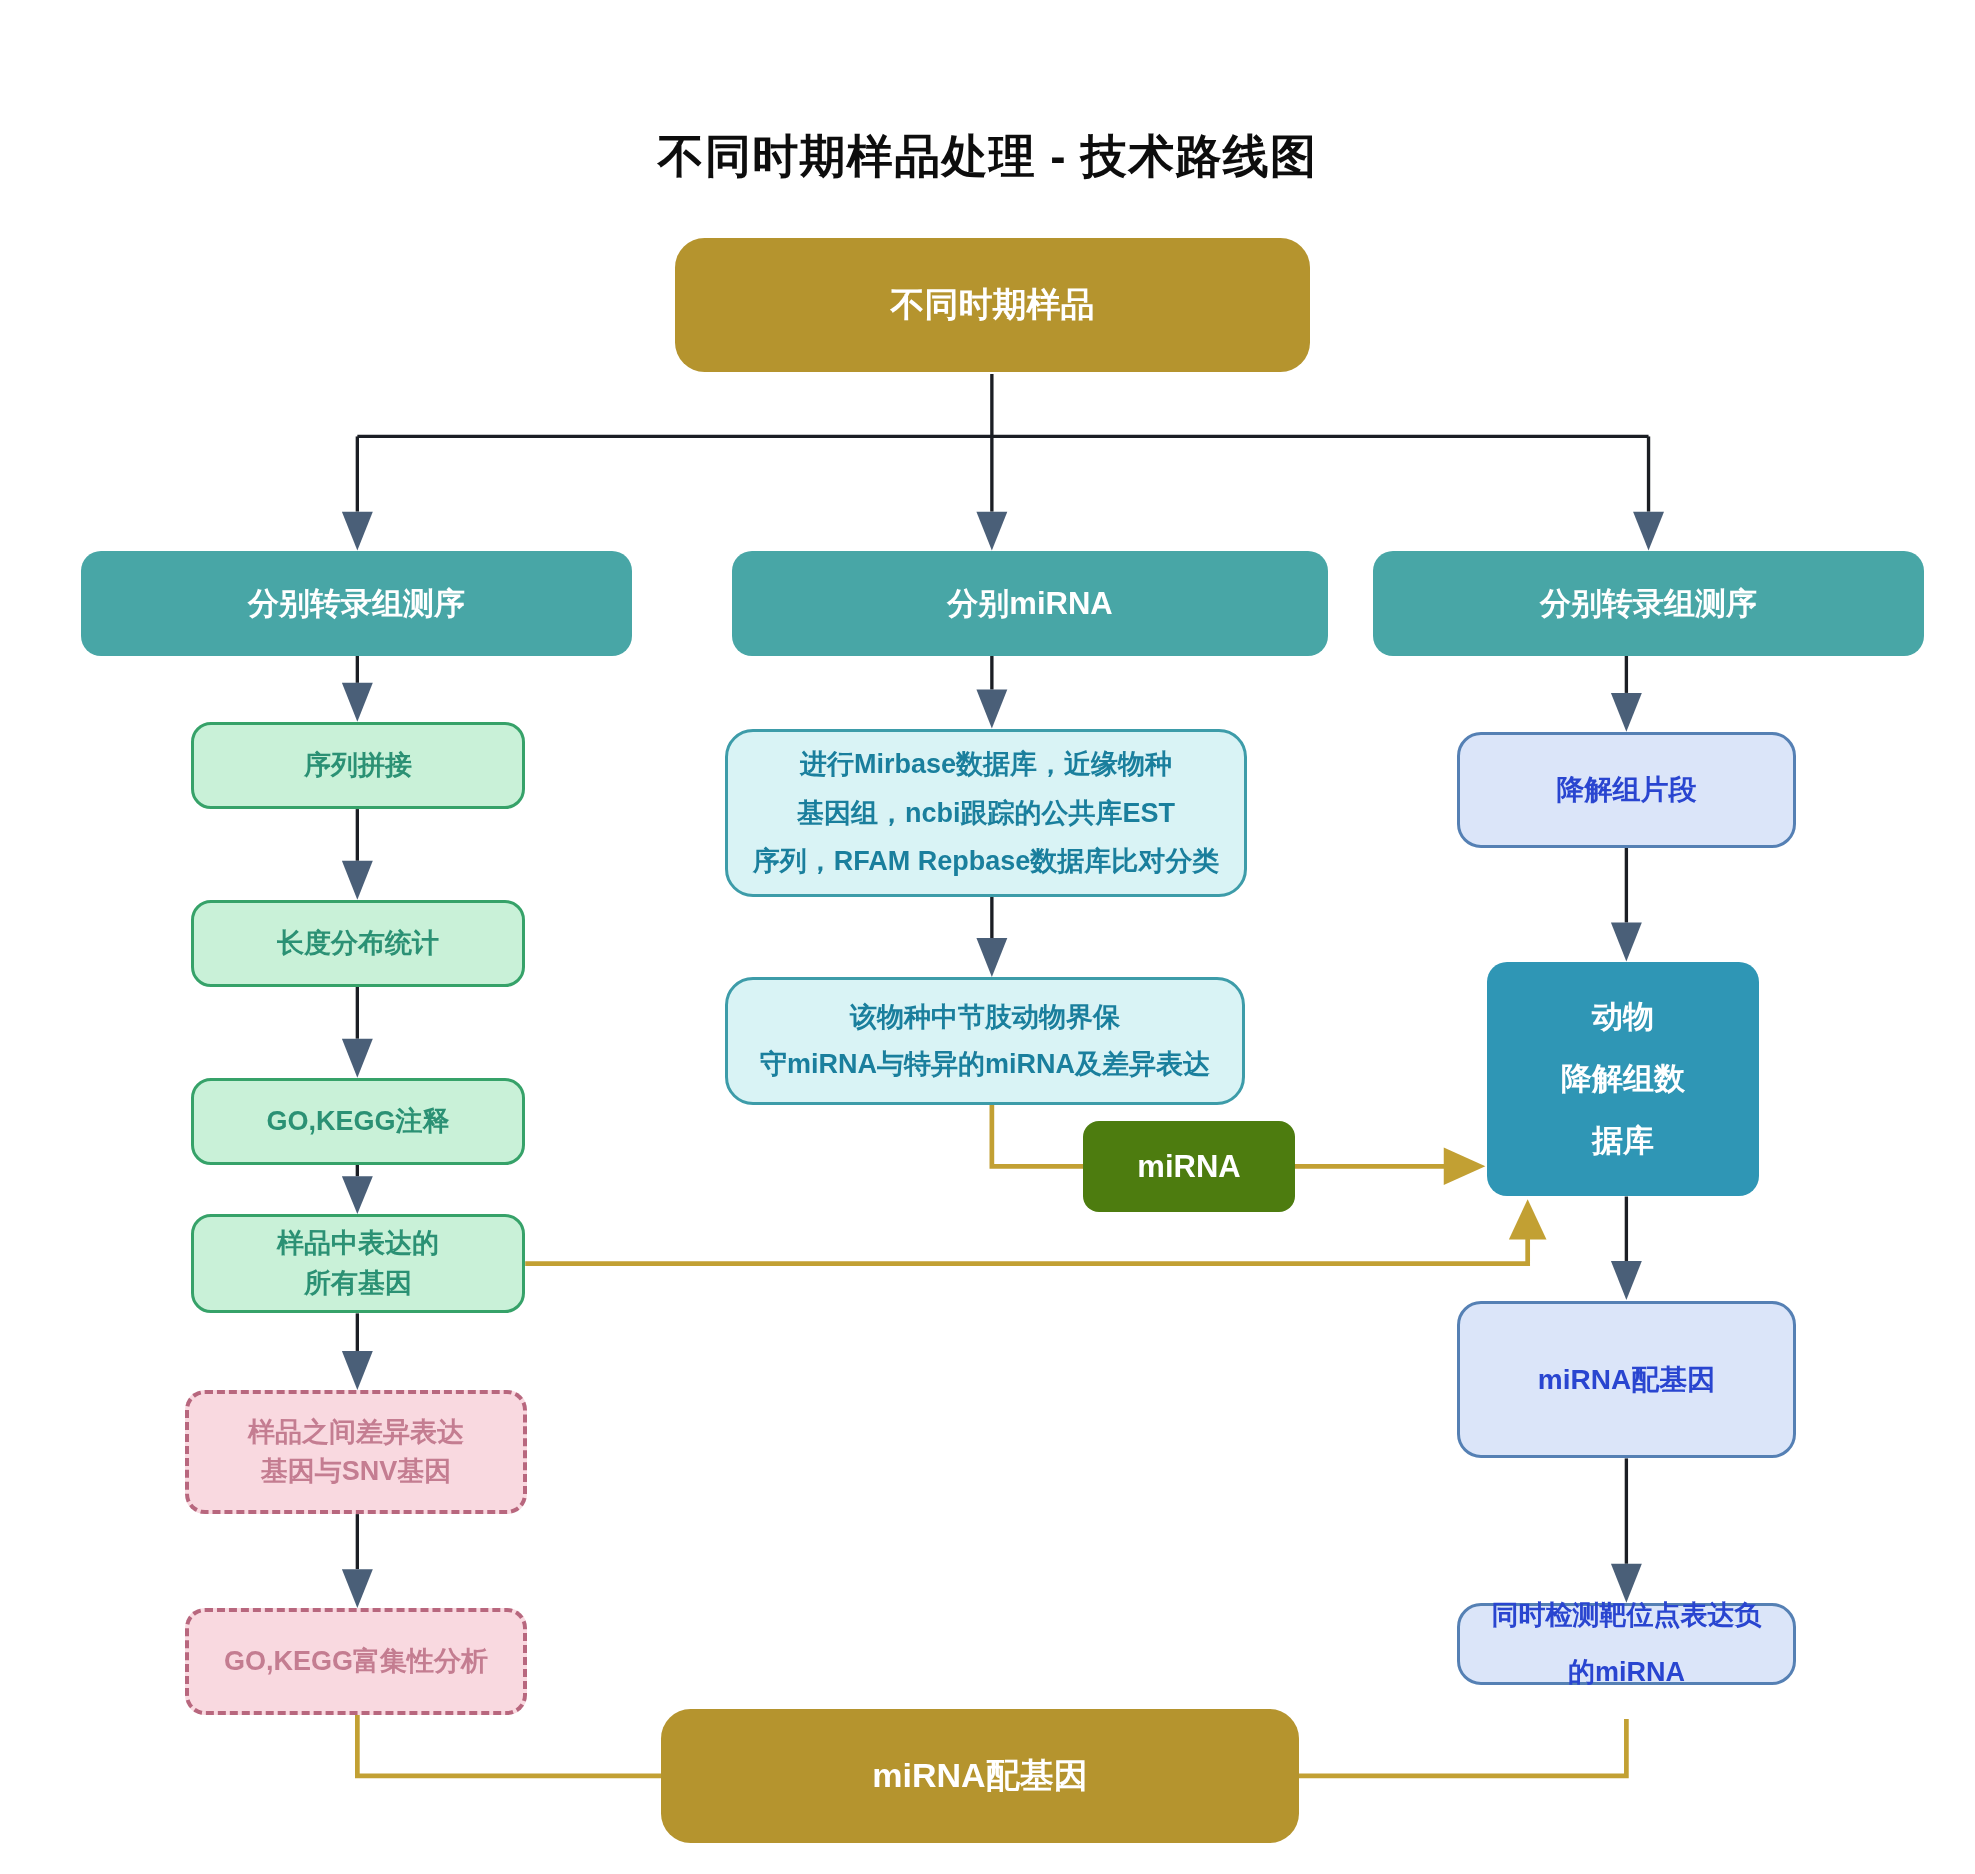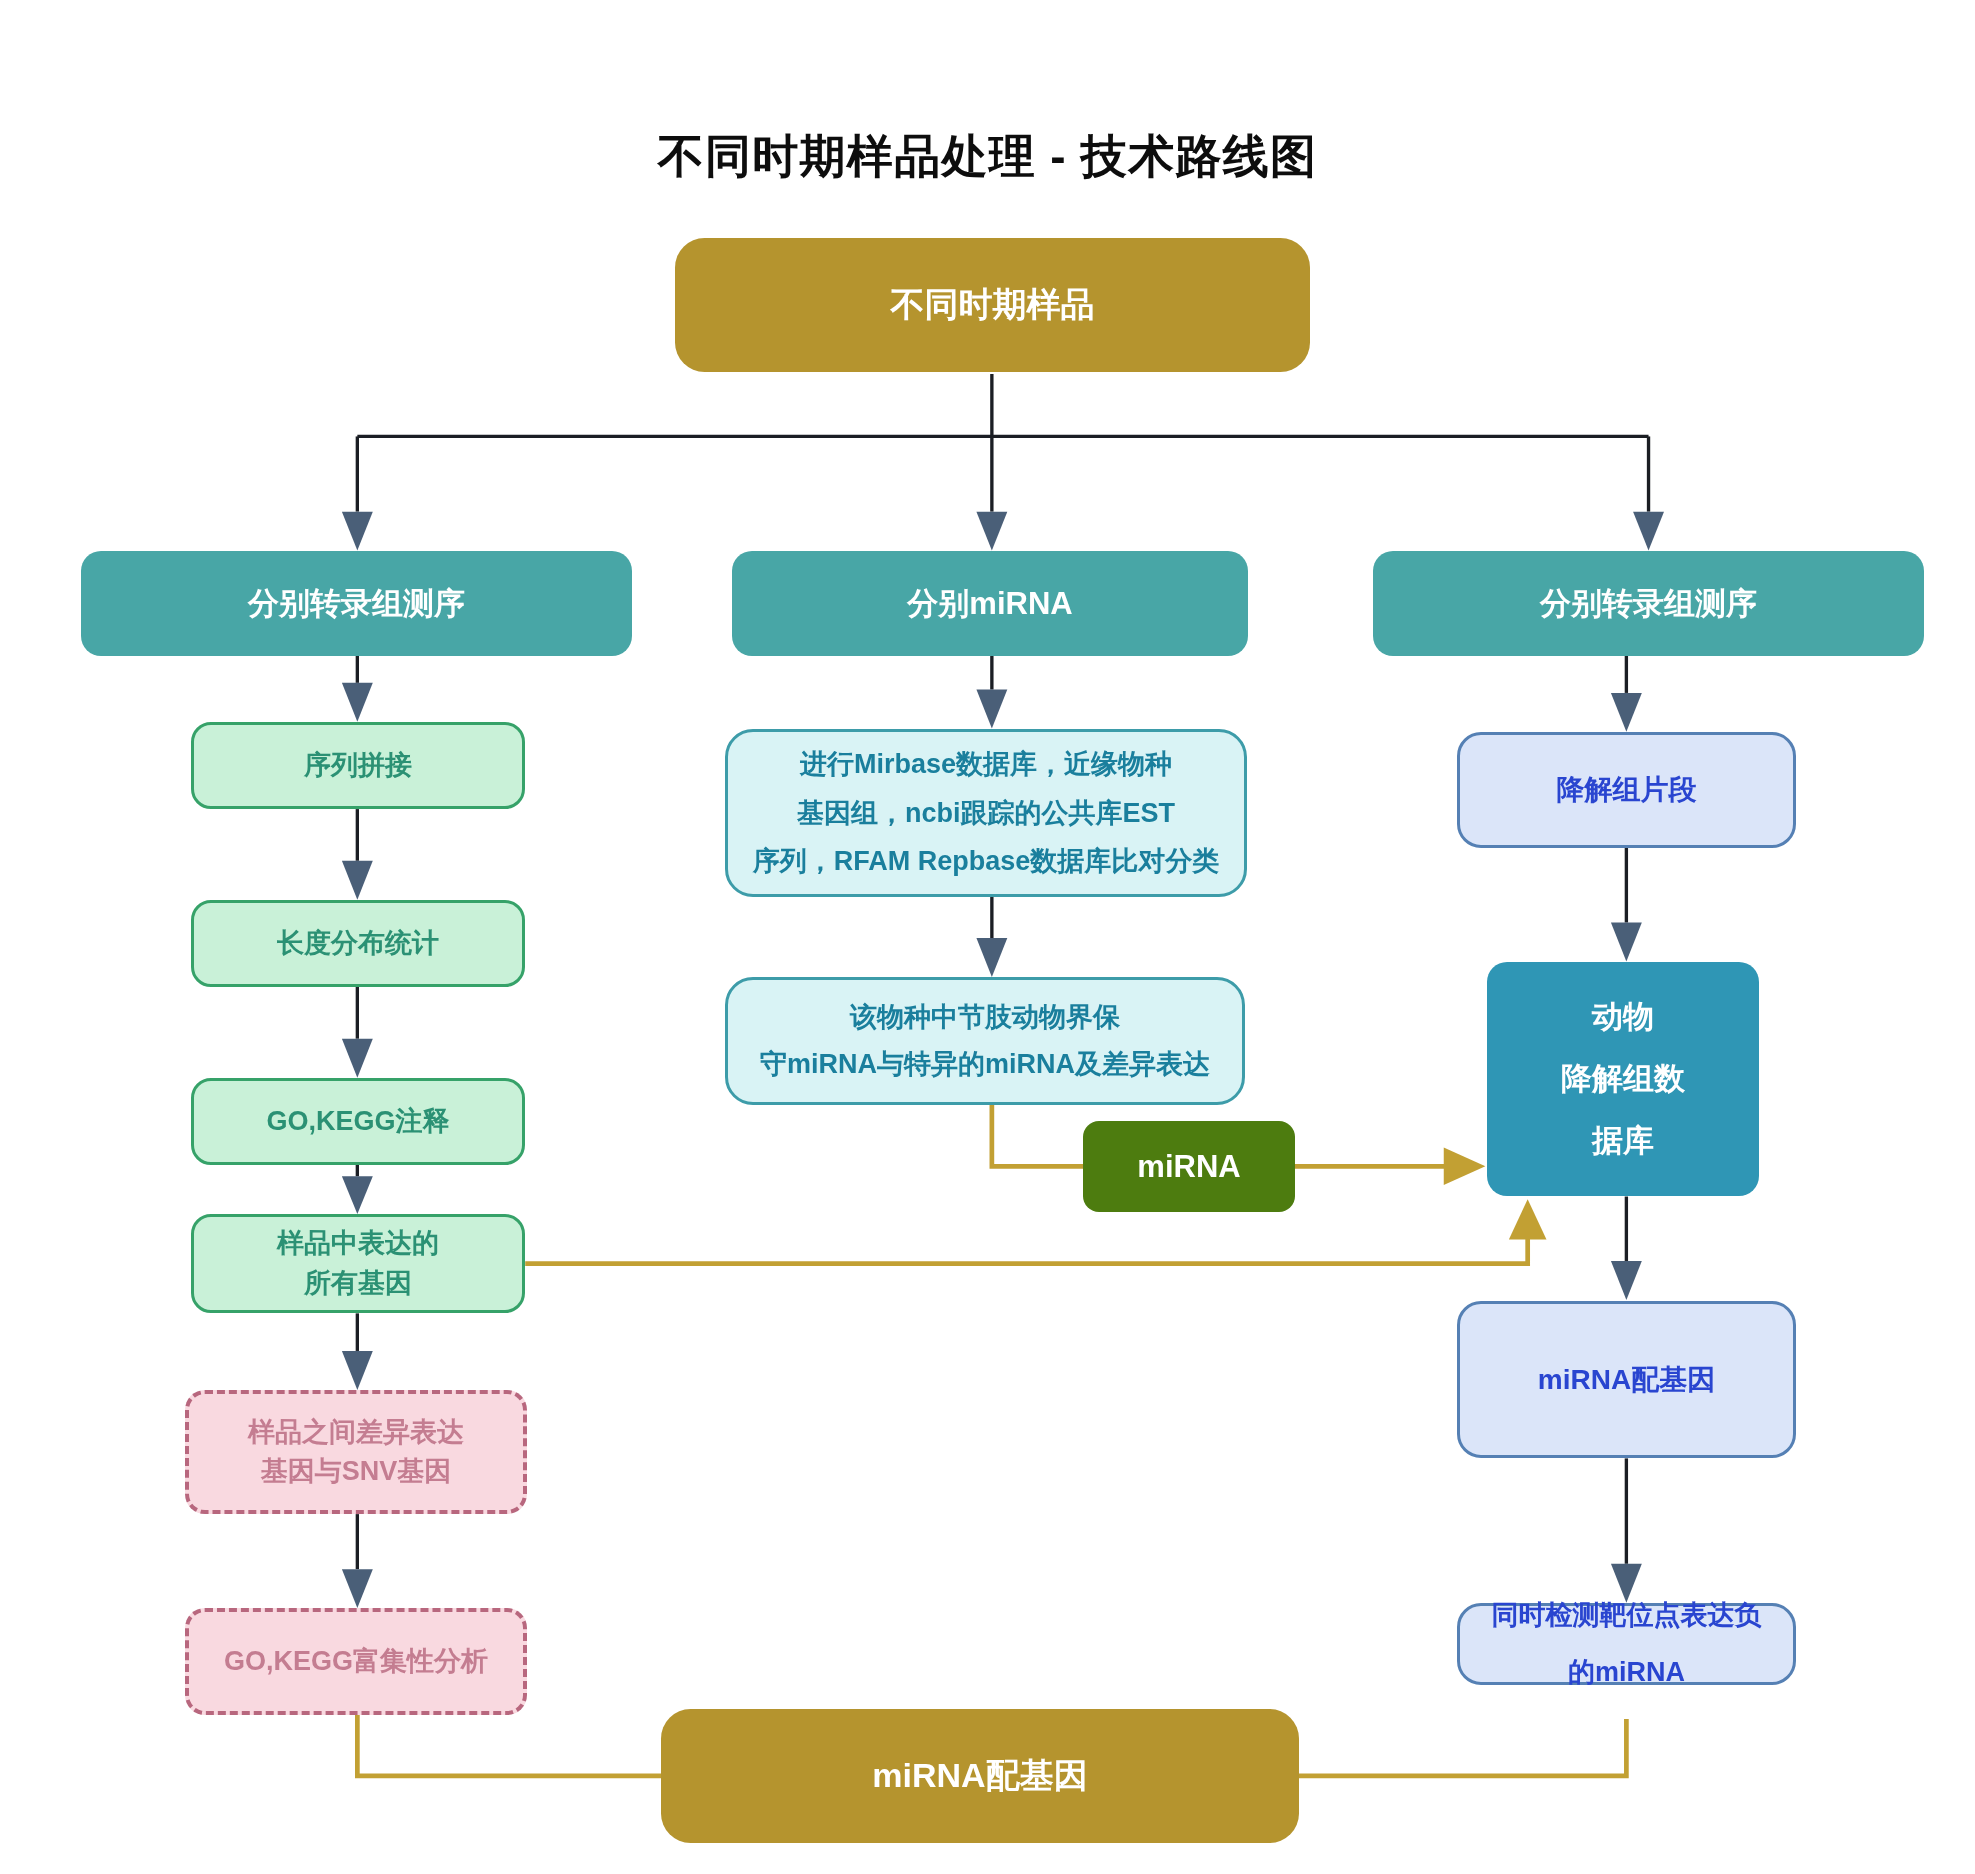--- a/index.html
+++ b/index.html
@@ -25,21 +25,21 @@
   .green-box{background:#c9f1d8;border:3.4px solid #36a269;color:#2b9174;border-radius:20px;font-size:27px;line-height:1.45;}
   .pink-box{background:#f9d9e0;border:4px dashed #b8677e;color:#c47d91;border-radius:20px;font-size:27px;line-height:1.45;}
   .cyan-box{background:#d9f3f5;border:3.4px solid #3d9ca9;color:#1a7f9d;border-radius:28px;font-size:27px;line-height:1.8;}
   .blue-box{background:#dbe5f9;border:3.4px solid #5580b4;color:#2945d0;border-radius:24px;font-size:28px;}
   .darkteal-box{background:#2f96b5;color:#ffffff;border-radius:20px;font-size:31px;line-height:2.0;}
   .tag-box{background:#4d7c0f;color:#ffffff;border-radius:16px;font-size:31px;}
 
   
   #n-source{left:675px;top:238px;width:635px;height:134px;}
   #n-branch-transcriptome{left:81px;top:551px;width:551px;height:105px;}
-  #n-branch-mirna{left:732px;top:551px;width:516px;height:105px;}
+  #n-branch-mirna{left:732px;top:551px;width:596px;height:105px;}
   #n-branch-degradome{left:1373px;top:551px;width:551px;height:105px;}
 
   #n-seq-assembly{left:191px;top:722px;width:334px;height:87px;}
   #n-length-distribution{left:191px;top:900px;width:334px;height:87px;}
   #n-go-kegg-annotation{left:191px;top:1078px;width:334px;height:87px;}
   #n-expressed-genes{left:191px;top:1214px;width:334px;height:99px;}
   #n-diff-expression-snv{left:185px;top:1390px;width:342px;height:124px;}
   #n-go-kegg-enrichment{left:185px;top:1608px;width:342px;height:107px;}
 
   #n-mirbase-alignment{left:725px;top:729px;width:522px;height:168px;}

